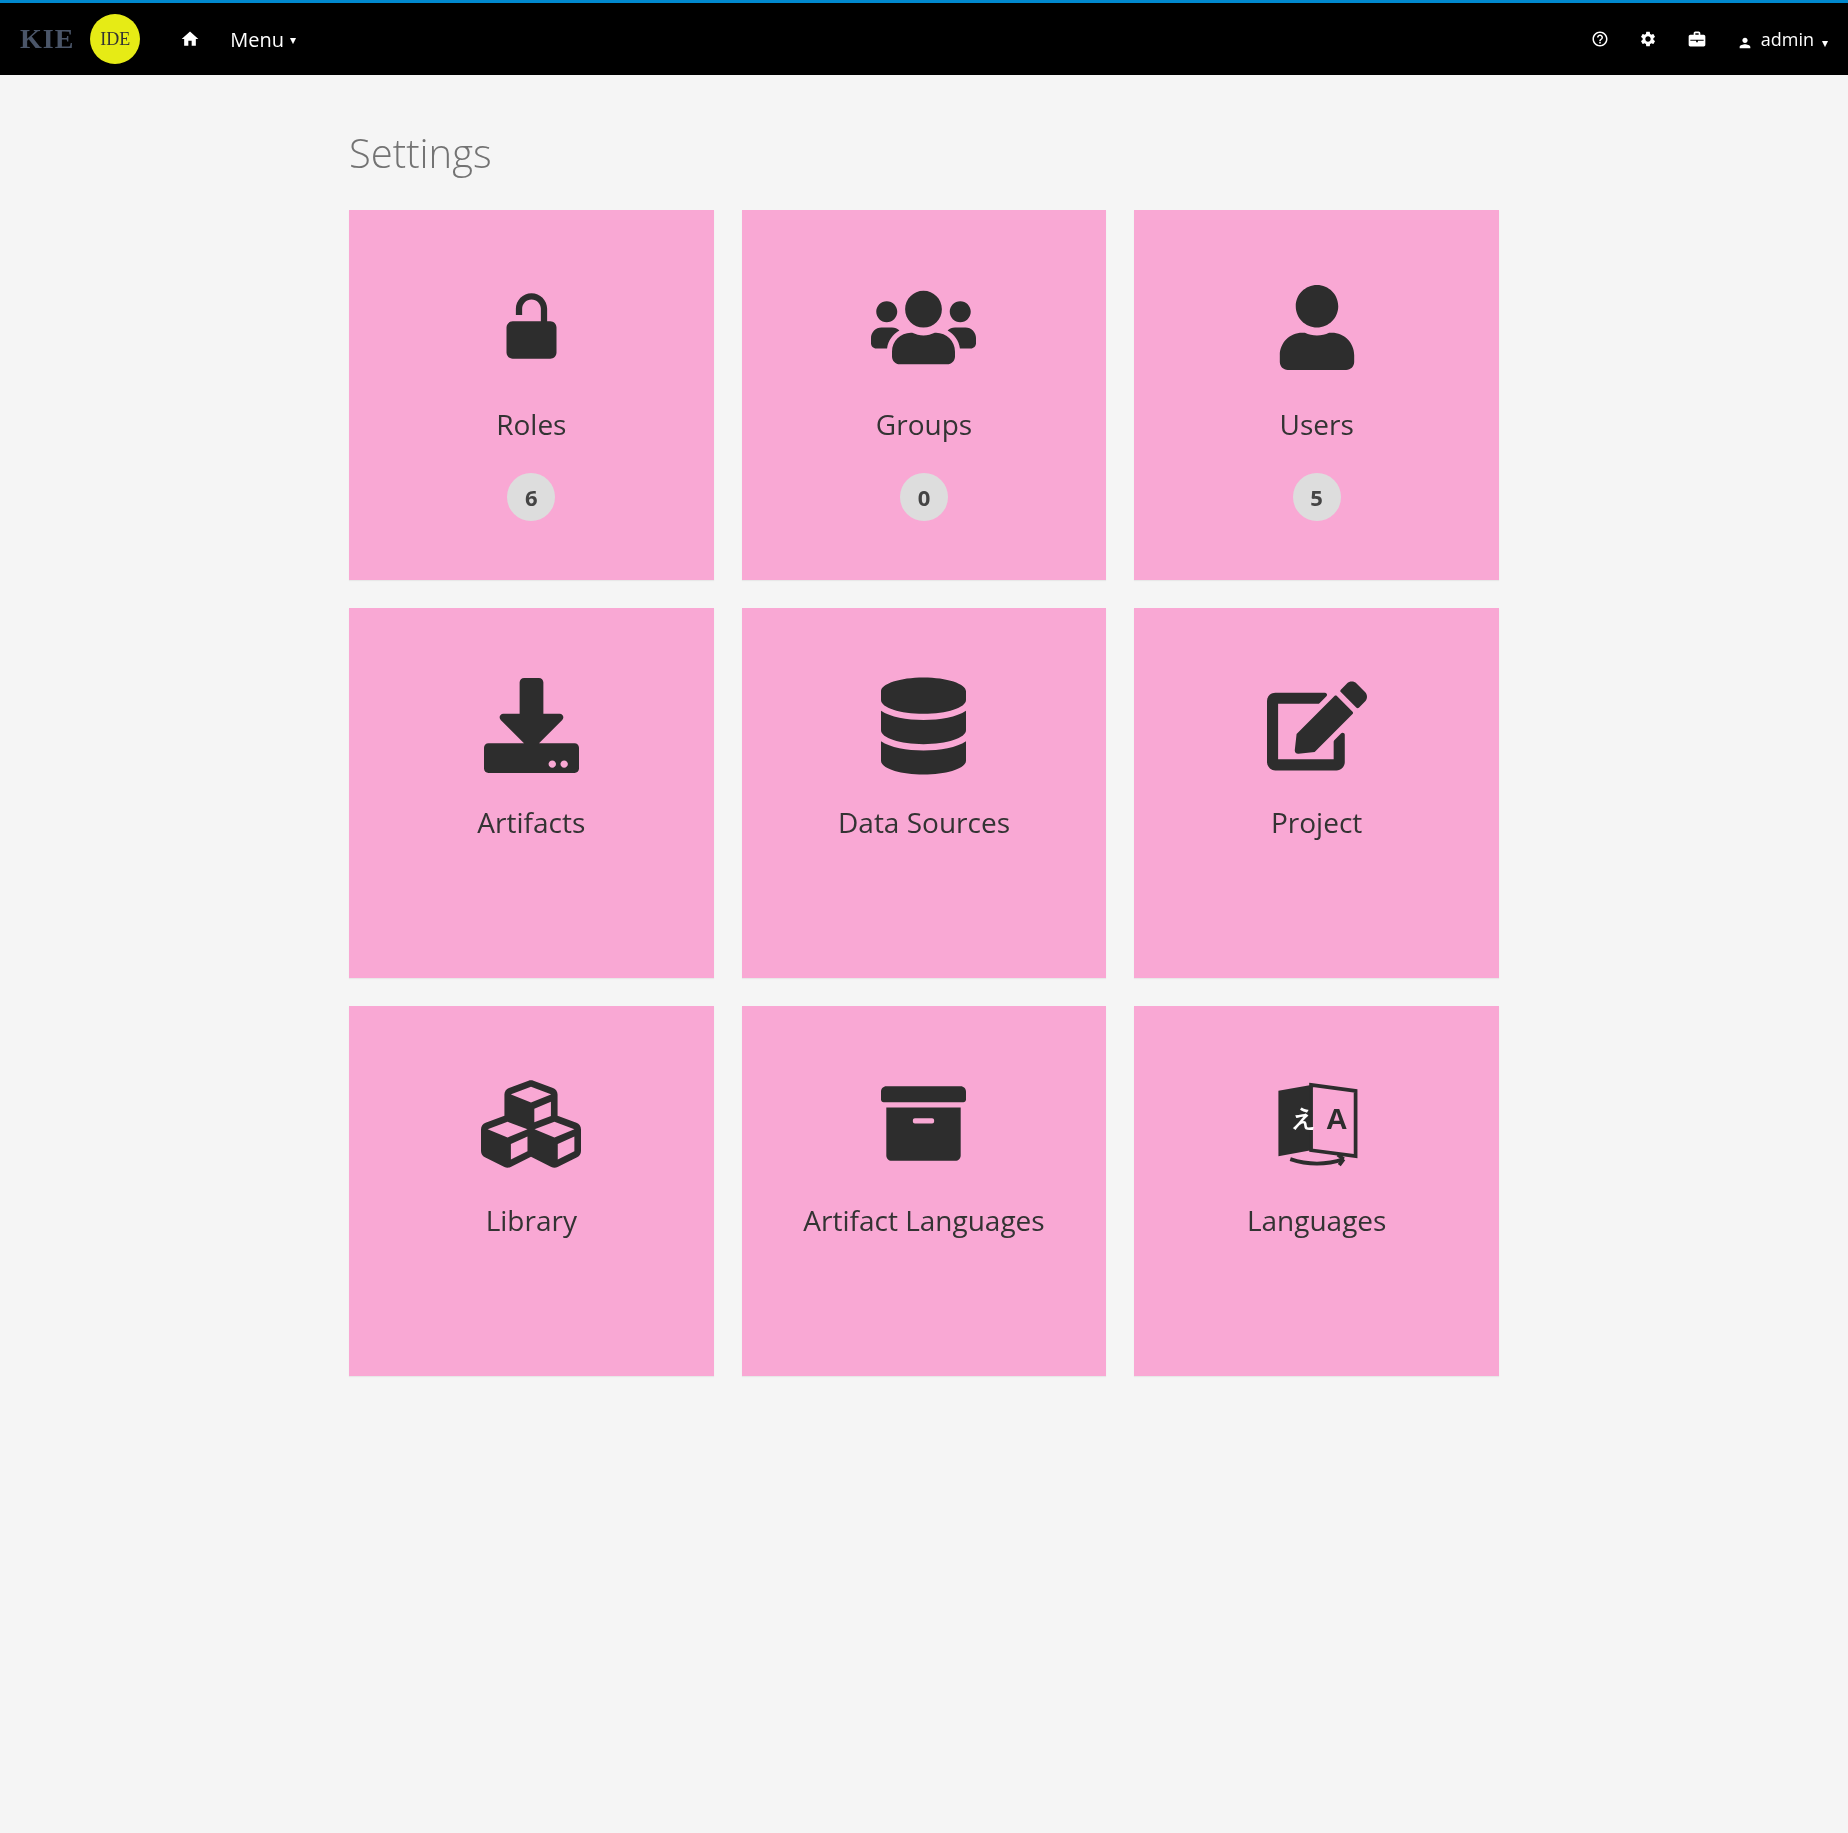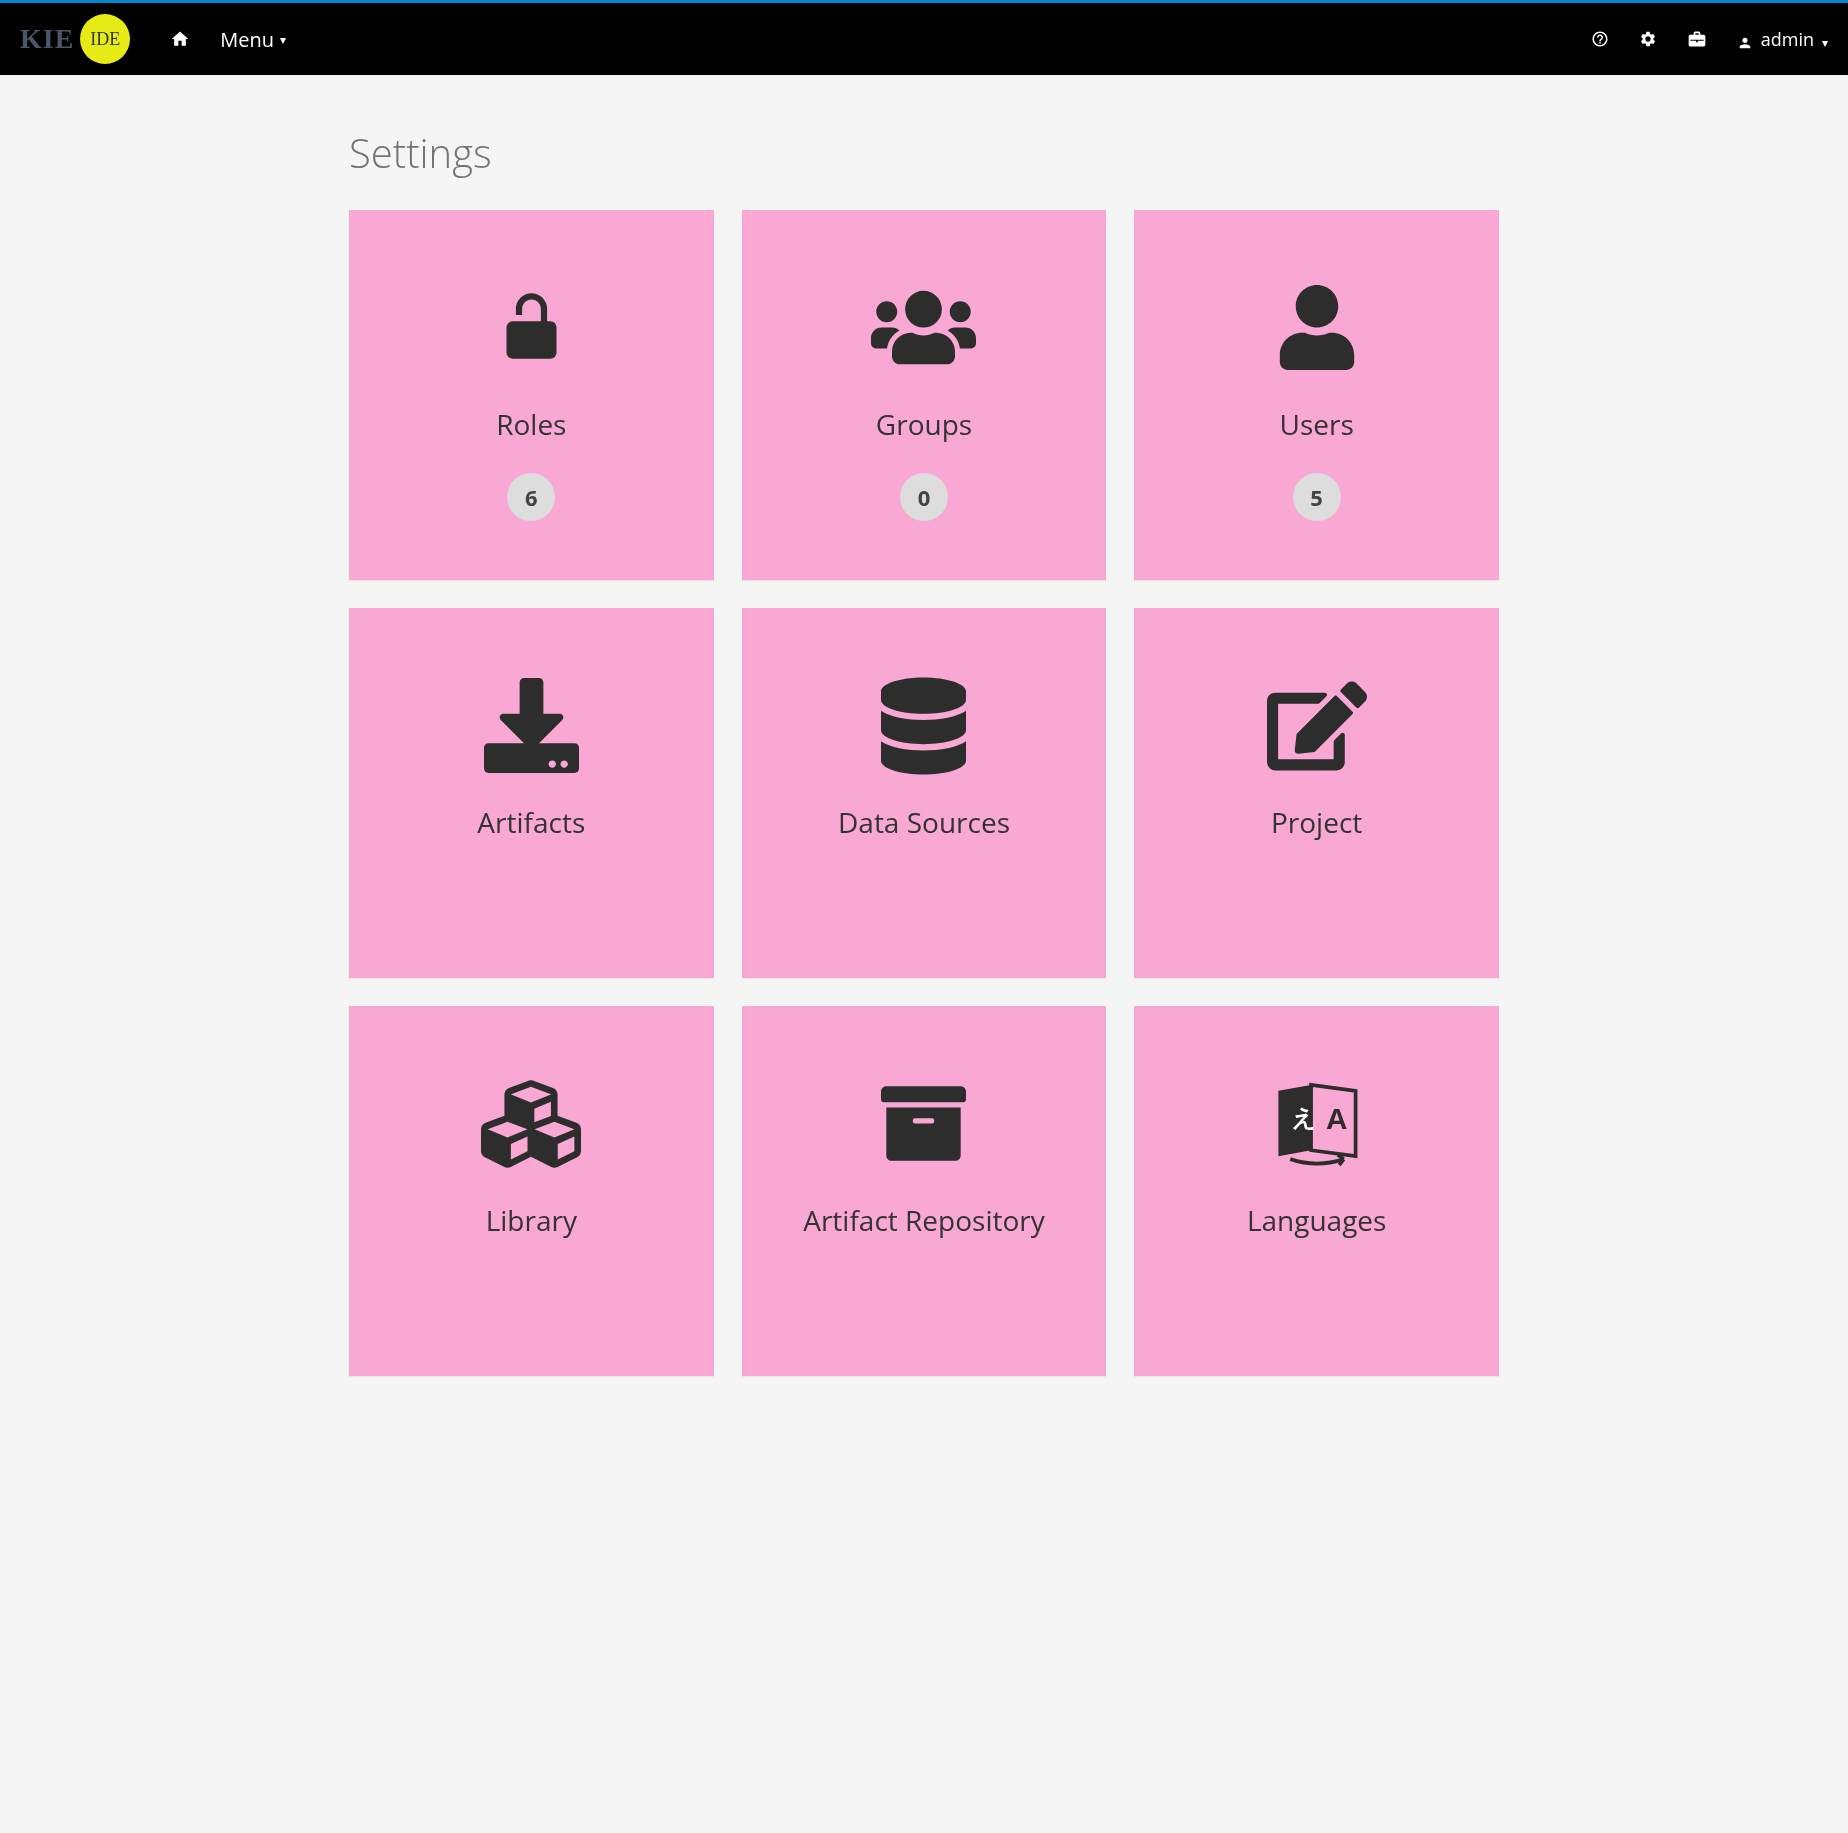--- a/index.html
+++ b/index.html
@@ -13,21 +13,21 @@
   background: #000;
   height: 72px;
   display: flex;
   align-items: center;
   padding: 0 20px;
   color: #fff;
 }
 .logo {
   display: flex;
   align-items: center;
-  gap: 6px;
+  gap: 16px;
 }
 .logo-kie {
   font-family: Georgia, "Times New Roman", serif;
   font-weight: bold;
   font-size: 28px;
   color: #4a5568;
   letter-spacing: 1px;
 }
 .logo-ide {
   width: 50px;
@@ -256,21 +256,21 @@
       </div>
       <div class="card-label">Library</div>
     </div>
 
     <div class="card">
       <div class="card-icon">
         <svg width="95" height="85" viewBox="0 0 512 512" fill="#2d2d2d">
             <path d="M32 448c0 17.7 14.3 32 32 32h384c17.7 0 32-14.3 32-32V160H32v288zm160-212c0-6.6 5.4-12 12-12h104c6.6 0 12 5.4 12 12v8c0 6.6-5.4 12-12 12H204c-6.6 0-12-5.4-12-12v-8zM480 32H32C14.3 32 0 46.3 0 64v48c0 8.8 7.2 16 16 16h480c8.8 0 16-7.2 16-16V64c0-17.7-14.3-32-32-32z"></path>
           </svg>
       </div>
-      <div class="card-label">Artifact Repository</div>
+      <div class="card-label">Artifact Languages</div>
     </div>
 
     <div class="card">
       <div class="card-icon">
         <svg width="100" height="95" viewBox="0 0 64 64" fill="none">
           <path d="M6 10 L28 6 L28 50 L6 54 Z" fill="#2d2d2d"></path>
           <path d="M28 6 L58 10 L58 54 L28 50 Z" fill="none" stroke="#2d2d2d" stroke-width="2.5"></path>
           <text x="15" y="34" font-size="16" fill="#fff" font-weight="bold" font-family="sans-serif">え</text>
           <text x="38" y="36" font-size="20" fill="#2d2d2d" font-weight="bold" font-family="sans-serif">A</text>
           <path d="M14 56 Q32 62 50 56" stroke="#2d2d2d" stroke-width="2.5" fill="none"></path>

